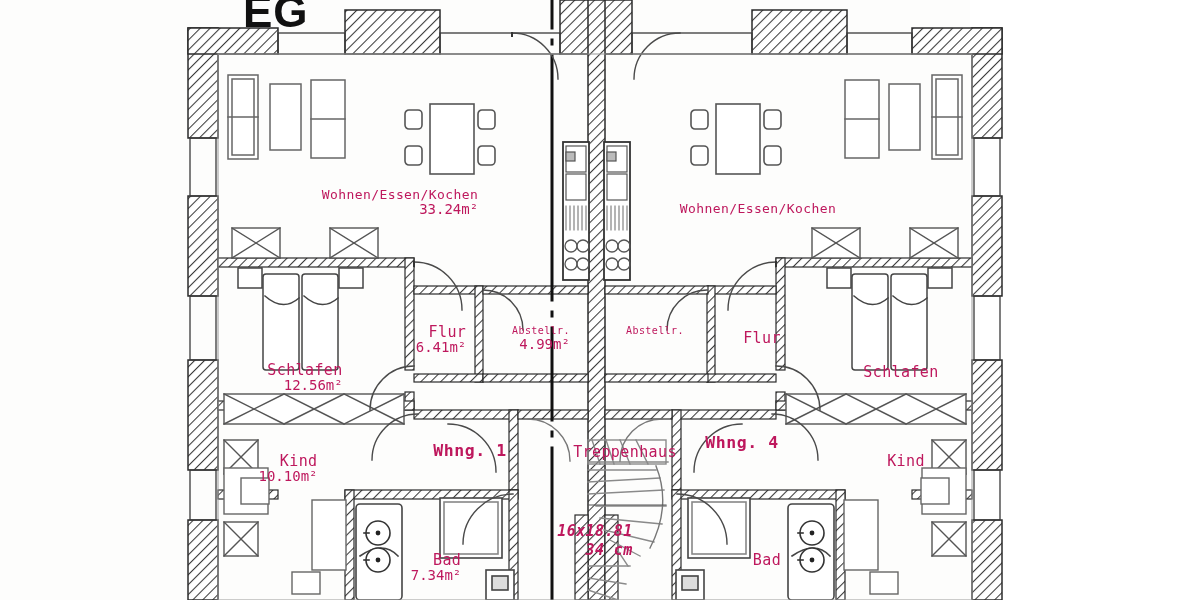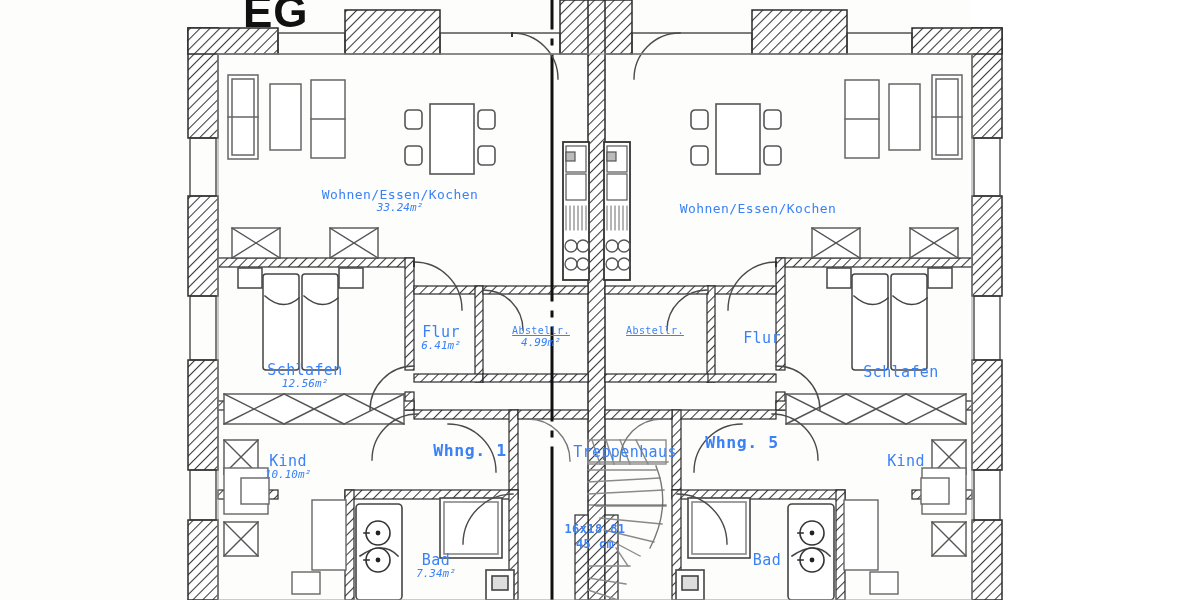--- a/index.html
+++ b/index.html
@@ -1,29 +1,29 @@
 <!DOCTYPE html>
 <html><head>
 <meta charset="utf-8">
 <style>
   html,body{margin:0;padding:0;background:#ffffff;}
   body{width:1200px;height:600px;overflow:hidden;
        font-family:"Liberation Sans","DejaVu Sans",sans-serif;}
   #stage{position:relative;width:970px;height:600px;background:#fdfdfc;}
   #plan{position:absolute;left:0;top:0;width:1200px;height:600px;}
-  .lbl{position:absolute;color:#3b82f6;white-space:nowrap;
+  .lbl{position:absolute;color:#be185d;white-space:nowrap;
        font-family:"DejaVu Sans Mono","Liberation Mono",monospace;
-       letter-spacing:.4px;line-height:1.08;text-align:center;
+       letter-spacing:.4px;line-height:1.08;text-align:right;
        transform:translateX(-50%);}
   .lbl .rm{display:block;font-size:13px;}
-  .lbl .ar{display:block;font-size:11px;letter-spacing:0;font-style:italic;}
+  .lbl .ar{display:block;font-size:14px;letter-spacing:0;}
   .lbl.sm .rm{font-size:15px;}
-  .lbl.tiny .rm{font-size:10px;text-decoration:underline;}
+  .lbl.tiny .rm{font-size:10px;}
   .lbl.big .rm{font-size:16.5px;font-weight:bold;letter-spacing:.6px;}
-  .lbl.stair{font-size:12px;font-weight:bold;line-height:1.25;}
+  .lbl.stair{font-size:15px;font-weight:bold;line-height:1.25;font-style:italic;}
   #eg{position:absolute;left:243px;top:-13px;font-size:44px;font-weight:bold;
       color:#111;letter-spacing:1px;
       font-family:"Liberation Sans","DejaVu Sans",sans-serif;}
 </style>
 </head>
 <body>
 
 <div id="stage">
 
   <svg id="plan" viewBox="0 0 1200 600">
@@ -382,21 +382,21 @@
   </div>
 
   <div class="lbl sm" style="left:625px;top:444px">
     <span class="rm">Treppenhaus</span>
   </div>
 
   <div class="lbl big" style="left:470px;top:442px">
     <span class="rm">Whng. 1</span>
   </div>
   <div class="lbl big" style="left:742px;top:434px">
-    <span class="rm">Whng. 5</span>
+    <span class="rm">Whng. 4</span>
   </div>
 
   <div class="lbl stair" style="left:595px;top:522px">
     <span>16x18.81</span><br>
-    <span>45 cm</span>
+    <span>34 cm</span>
   </div>
 
 </div>
 
 </body></html>

